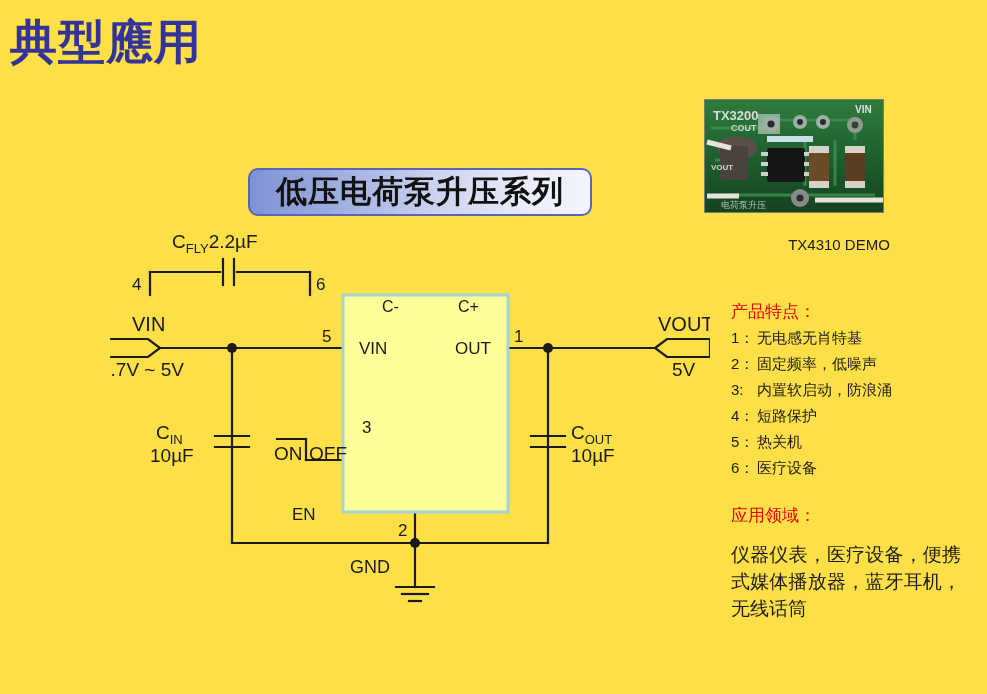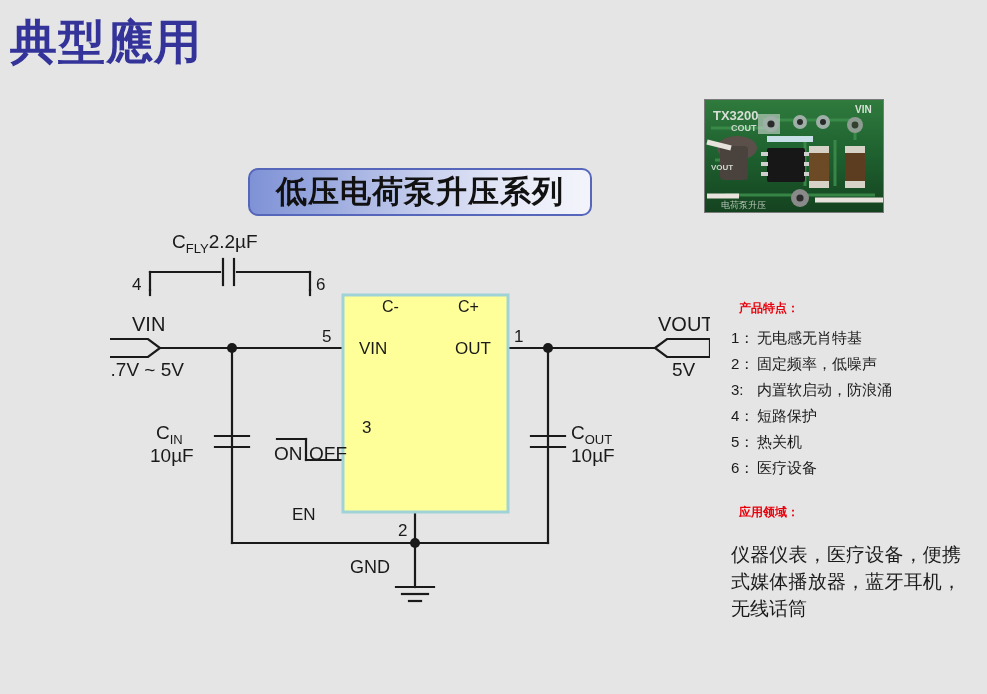--- a/index.html
+++ b/index.html
@@ -6,21 +6,21 @@
   html, body {
     margin: 0; padding: 0;
     width: 987px; height: 694px;
     background: #ffffff;
     font-family: "Liberation Sans", sans-serif;
     overflow: hidden;
   }
   #page {
     position: relative;
     width: 987px; height: 694px;
-    background: #e5e5e5;
+    background: #fde047;
     padding-left: 32px;
   }
 
   
   #slide-title {
     position: absolute;
     left: 10px; top: 16px;
     font-size: 47px;
     font-weight: bold;
     color: #333399;
@@ -73,25 +73,24 @@
     position: absolute;
     left: 749px; top: 236px;
     width: 180px;
     text-align: center;
     font-size: 15px;
     color: #1a1a1a;
   }
 
   .red-head {
     position: absolute;
-    font-size: 12px;
-    font-weight: bold;
+    font-size: 17px;
+    font-weight: normal;
     color: #e8000b;
     white-space: nowrap;
-    margin-left: 8px;
   }
   #features-head { left: 731px; top: 300px; }
   #apps-head     { left: 731px; top: 504px; }
 
   #features-list {
     position: absolute;
     left: 731px; top: 325px;
     width: 245px;
   }
   .feat-row {
@@ -283,20 +282,21 @@
       <circle cx="95" cy="98" r="3.6" fill="#2c2c2c"></circle>
 
       <text x="8" y="20" font-size="13" font-family="Liberation Sans, sans-serif" font-weight="bold" fill="#d7ded6">TX3200</text>
       <text x="26" y="31" font-size="9" font-family="Liberation Sans, sans-serif" font-weight="bold" fill="#cfd8d0">COUT</text>
       <text x="150" y="13" font-size="10" font-family="Liberation Sans, sans-serif" font-weight="bold" fill="#d9e2d8">VIN</text>
       <text x="6" y="70" font-size="8" font-family="Liberation Sans, sans-serif" font-weight="bold" fill="#cfd8cf">VOUT</text>
       <text x="16" y="108" font-size="9" font-family="Liberation Sans, sans-serif" fill="#b9c6b9">电荷泵升压</text>
     </svg>
   </div>
 
+  <div id="demo-caption">TX4310 DEMO</div>
 
   <div class="red-head" id="features-head">产品特点：</div>
   <div id="features-list">
     <div class="feat-row">
       <span class="feat-num">1：</span>
       <span class="feat-txt">无电感无肖特基</span>
     </div>
     <div class="feat-row">
       <span class="feat-num">2：</span>
       <span class="feat-txt">固定频率，低噪声</span>

